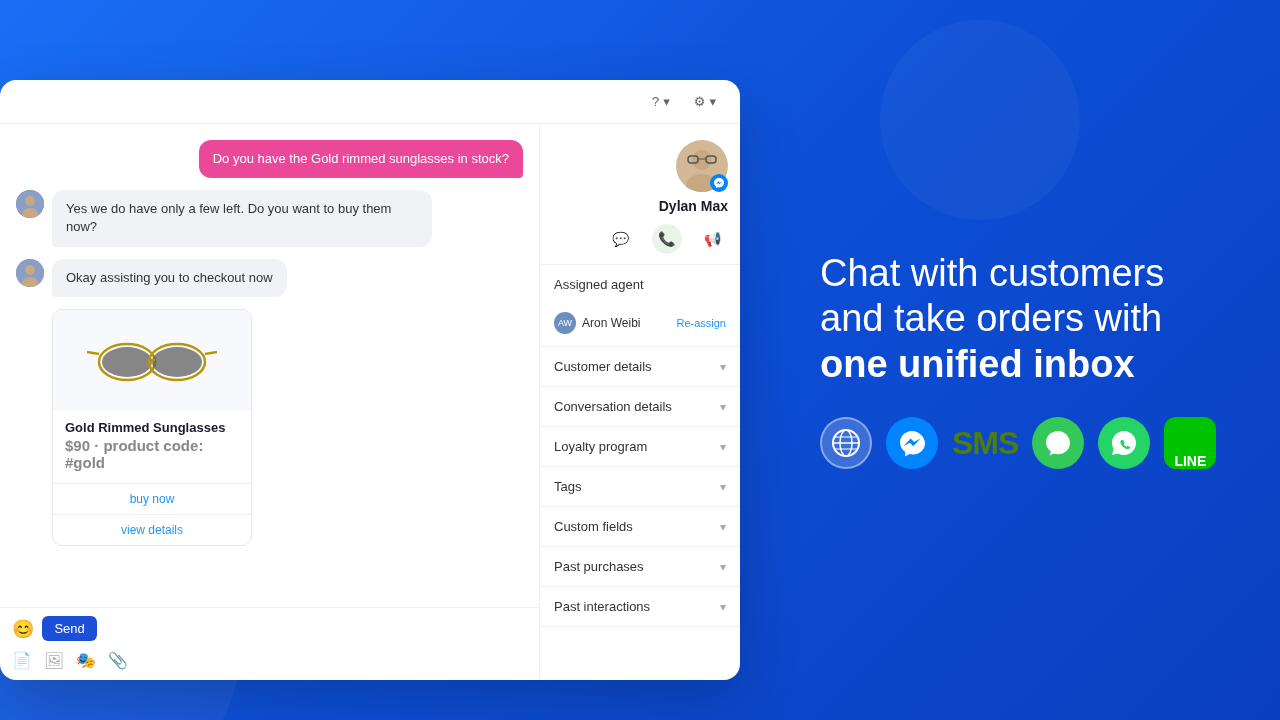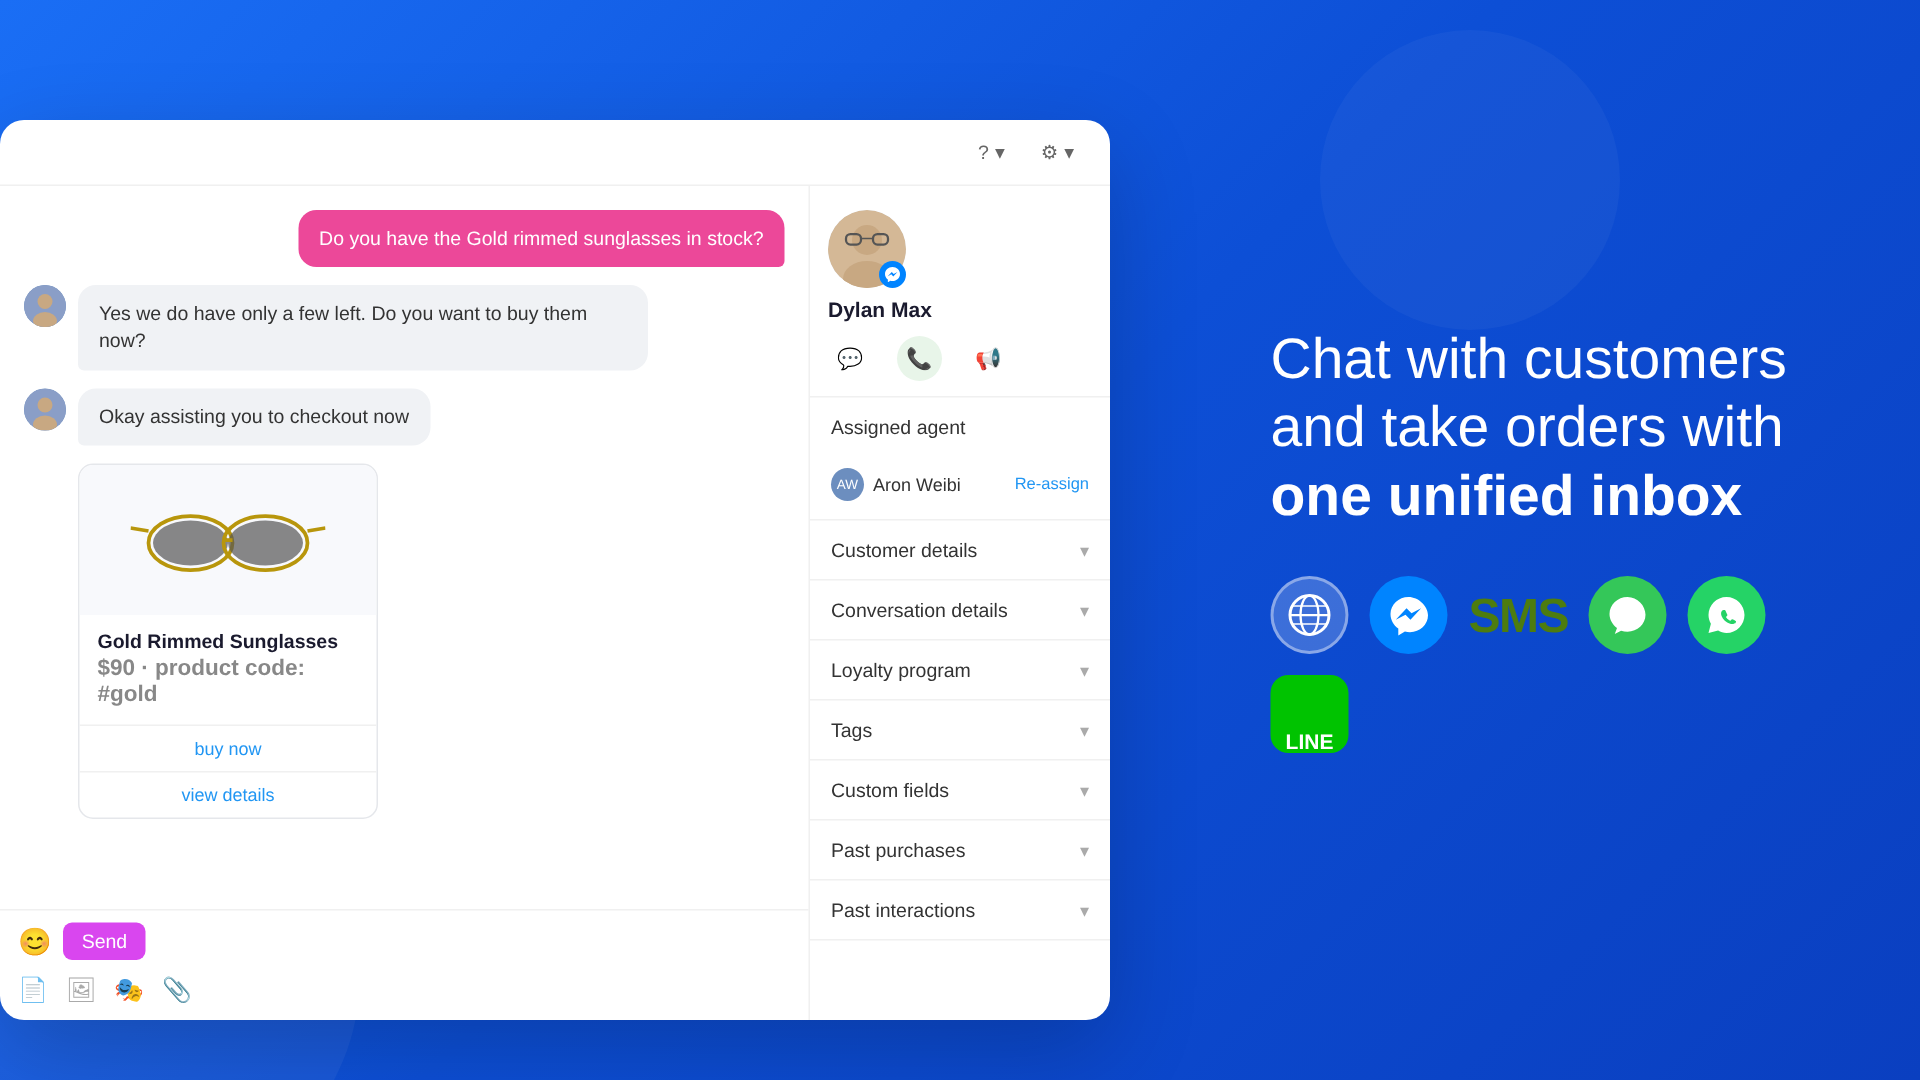--- a/index.html
+++ b/index.html
@@ -197,21 +197,21 @@
       background: none;
     }
     .emoji-btn {
       background: none;
       border: none;
       cursor: pointer;
       font-size: 18px;
       color: #aaa;
     }
     .send-btn {
-      background: #d946ef;
+      background: #1d4ed8;
       color: #fff;
       border: none;
       border-radius: 6px;
       padding: 5px 12px;
       font-size: 13px;
       cursor: pointer;
     }
     .toolbar-row {
       display: flex;
       align-items: center;
@@ -230,21 +230,21 @@
       overflow-y: auto;
       display: flex;
       flex-direction: column;
     }
 
     
     .contact-header {
       padding: 16px 12px 10px;
       display: flex;
       flex-direction: column;
-      align-items: flex-start;
+      align-items: flex-end;
       border-bottom: 1px solid #f0f0f0;
     }
     .contact-avatar-wrap {
       position: relative;
       margin-bottom: 6px;
     }
     .contact-avatar {
       width: 52px; height: 52px;
       border-radius: 50%;
       background: #ddd;
@@ -337,21 +337,21 @@
     }
 
     
     .marketing-section {
       position: absolute;
       right: 0; top: 0;
       width: 540px; height: 720px;
       display: flex;
       flex-direction: column;
       justify-content: center;
-      padding: 60px 60px 60px 107px;
+      padding: 60px 60px 60px 80px;
     }
     .marketing-headline {
       font-size: 38px;
       color: #fff;
       line-height: 1.2;
       margin-bottom: 30px;
       font-weight: 400;
     }
     .marketing-headline strong {
       font-weight: 800;

